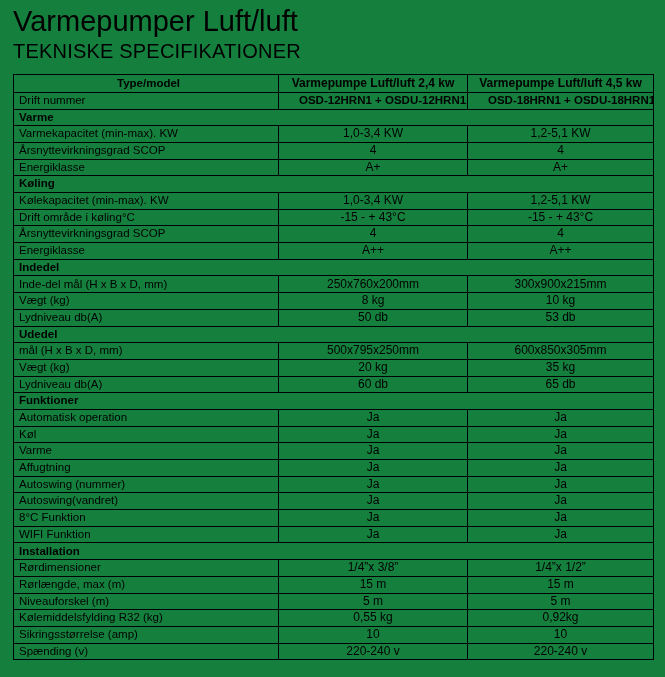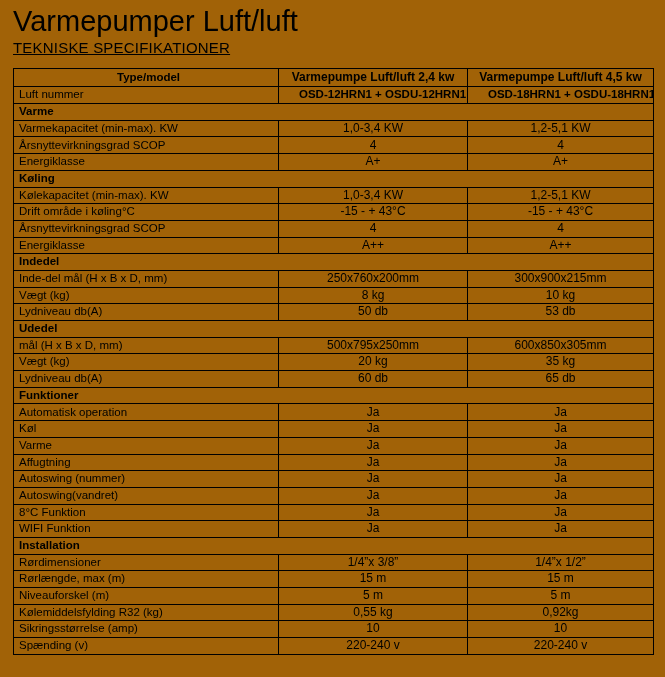--- a/index.html
+++ b/index.html
@@ -7,37 +7,36 @@
     padding: 0;
     background: #ffffff;
     font-family: "Liberation Sans", sans-serif;
     color: #000000;
   }
   .page {
     width: 665px;
     height: 677px;
     box-sizing: border-box;
     padding: 6px 12px 0 13px;
-    background: #a16207;
+    background: #15803d;
     overflow: hidden;
   }
   .title {
     font-size: 29px;
     font-weight: 400;
     margin: 0 0 2px 0;
     letter-spacing: 0px;
     line-height: 1.1;
   }
   .subtitle {
-    font-size: 15px;
+    font-size: 20px;
     font-weight: 400;
     margin: 0 0 12px 0;
     letter-spacing: 0.2px;
     line-height: 1.1;
-    text-decoration: underline;
   }
   table.spec {
     border-collapse: collapse;
     table-layout: fixed;
     width: 640px;
   }
   table.spec col.c1 { width: 265px; }
   table.spec col.c2 { width: 189px; }
   table.spec col.c3 { width: 186px; }
   table.spec th, table.spec td {
@@ -88,21 +87,21 @@
     </colgroup>
     <thead>
       <tr>
         <th>Type/model</th>
         <th class="model">Varmepumpe Luft/luft 2,4 kw</th>
         <th class="model">Varmepumpe Luft/luft 4,5 kw</th>
       </tr>
     </thead>
     <tbody id="spec-tbody">
         <tr>
-          <td class="label">Luft nummer</td>
+          <td class="label">Drift nummer</td>
           <td class="value strong">OSD-12HRN1 + OSDU-12HRN1</td>
           <td class="value strong">OSD-18HRN1 + OSDU-18HRN1</td>
         </tr>
         <tr>
           <td colspan="3" class="section">Varme</td>
         </tr>
         <tr>
           <td class="label">Varmekapacitet (min-max). KW</td>
           <td class="value">1,0-3,4 KW</td>
           <td class="value">1,2-5,1 KW</td>

